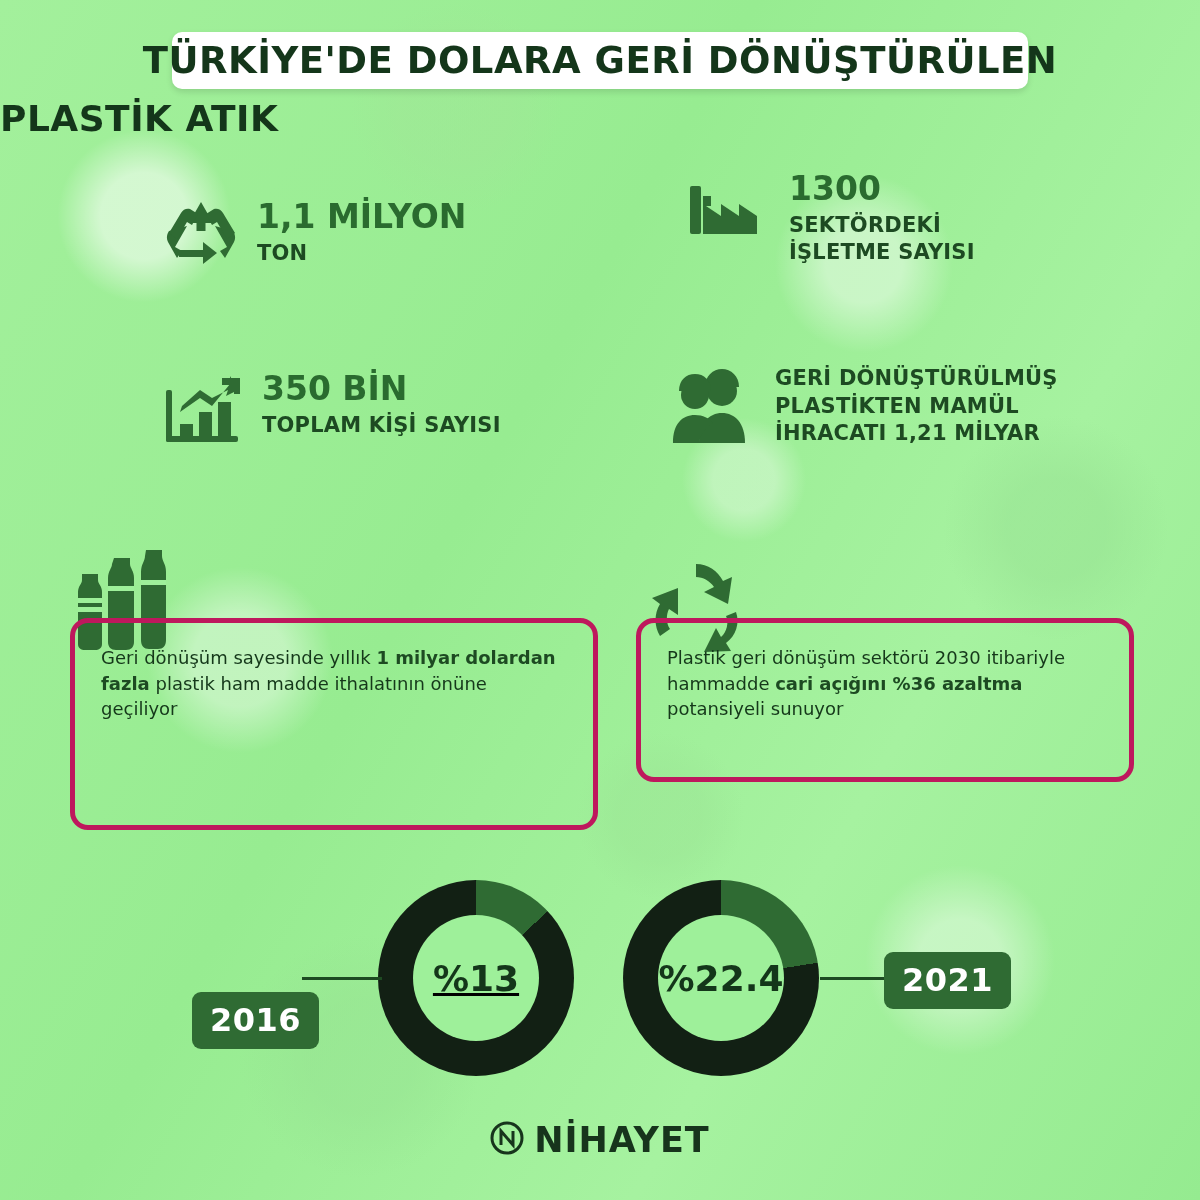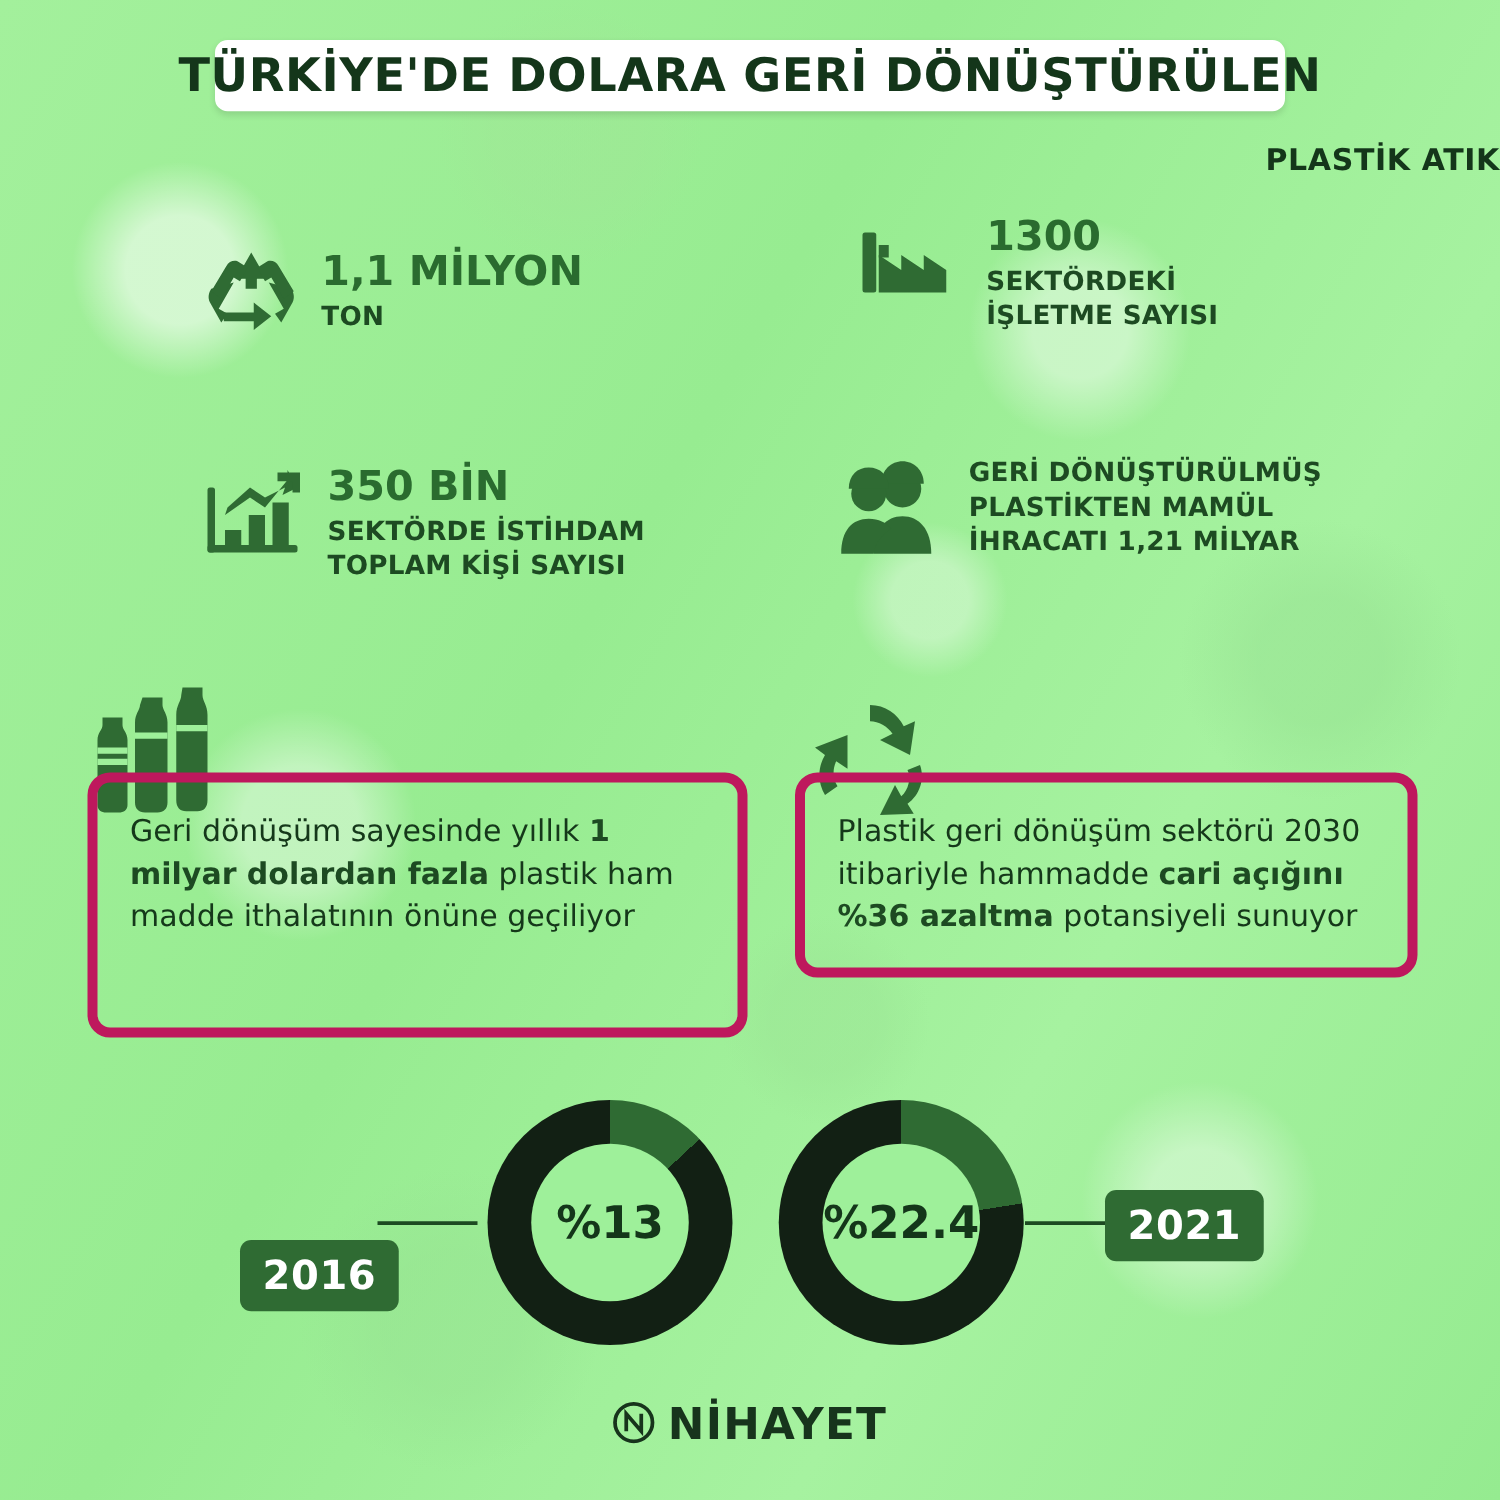--- a/index.html
+++ b/index.html
@@ -44,24 +44,24 @@
   }
   .title-bar span {
     font-weight: 800;
     font-size: 37px;
     letter-spacing: .5px;
     color: #14361a;
     white-space: nowrap;
   }
   .subtitle {
     position: absolute;
-    left: 0; top: 114px; width: 1200px;
-    text-align: right;
-    font-weight: 800;
-    font-size: 24px;
+    left: 0; top: 98px; width: 1200px;
+    text-align: left;
+    font-weight: 800;
+    font-size: 36px;
     letter-spacing: .5px;
     color: #14361a;
   }
 
   
   .stat { position: absolute; display: flex; align-items: flex-start; gap: 18px; }
   .stat .icon { flex: 0 0 auto; }
   .stat-value {
     font-weight: 800;
     font-size: 33px;
@@ -77,38 +77,38 @@
     letter-spacing: .2px;
   }
   #stat-recycled { left: 165px; top: 200px; }
   #stat-firms    { left: 686px; top: 172px; gap: 27px; }
   #stat-jobs     { left: 160px; top: 372px; }
   #stat-export   { left: 665px; top: 365px; justify-content: center; }
 
   
   .callout {
     position: absolute;
-    border: 8px solid #be185d;
+    border: 5px solid #be185d;
     border-radius: 18px;
     padding: 22px 26px 20px 26px;
     background: transparent;
-    font-size: 24px;
+    font-size: 18px;
     line-height: 1.42;
     color: #15381a;
   }
   .callout b { color: #1d4a22; font-weight: 800; }
   #callout-import { left: 70px; top: 618px; width: 528px; height: 212px; }
   #callout-deficit { left: 636px; top: 618px; width: 498px; height: 164px; }
 
   .bottles-icon { position: absolute; left: 64px; top: 528px; }
   .arrows-icon  { position: absolute; left: 648px; top: 560px; }
 
   
   .donut-wrap { position: absolute; }
-  #donut-2016 { left: 390px; top: 880px; }
+  #donut-2016 { left: 378px; top: 880px; text-decoration: underline; }
   #donut-2021 { left: 623px; top: 880px; }
   .donut {
     width: 196px; height: 196px;
     border-radius: 50%;
     display: flex; align-items: center; justify-content: center;
     position: relative;
   }
   .donut .hole {
     width: 126px; height: 126px;
     border-radius: 50%;
@@ -206,21 +206,20 @@
           <rect x="20" y="52" width="13" height="12"></rect>
           <rect x="39" y="40" width="13" height="24"></rect>
           <rect x="58" y="30" width="13" height="34"></rect>
           <path d="M20 40 L40 26 L52 34 L70 12 L70 4 L78 18 L66 24 L68 18 L52 26 L40 18 L22 34 Z"></path>
           <path d="M62 6 L80 6 L80 22 L74 22 L74 13 L62 13 Z"></path>
         </g>
       </svg>
     </div>
     <div class="text">
       <div class="stat-value">350 BİN</div>
-      <div class="stat-label">SEKTÖRDE İSTİHDAM</div>
       <div class="stat-label">TOPLAM KİŞİ SAYISI</div>
     </div>
   </div>
 
   <div class="stat" id="stat-export">
     <div class="icon">
       <svg width="92" height="80" viewBox="0 0 92 80" aria-hidden="true">
         <g fill="#2f6b33">
           <circle cx="57" cy="26" r="15"></circle>
           <path d="M40 22 C40 11 48 4 57 4 C66 4 74 11 74 22 Z"></path>

